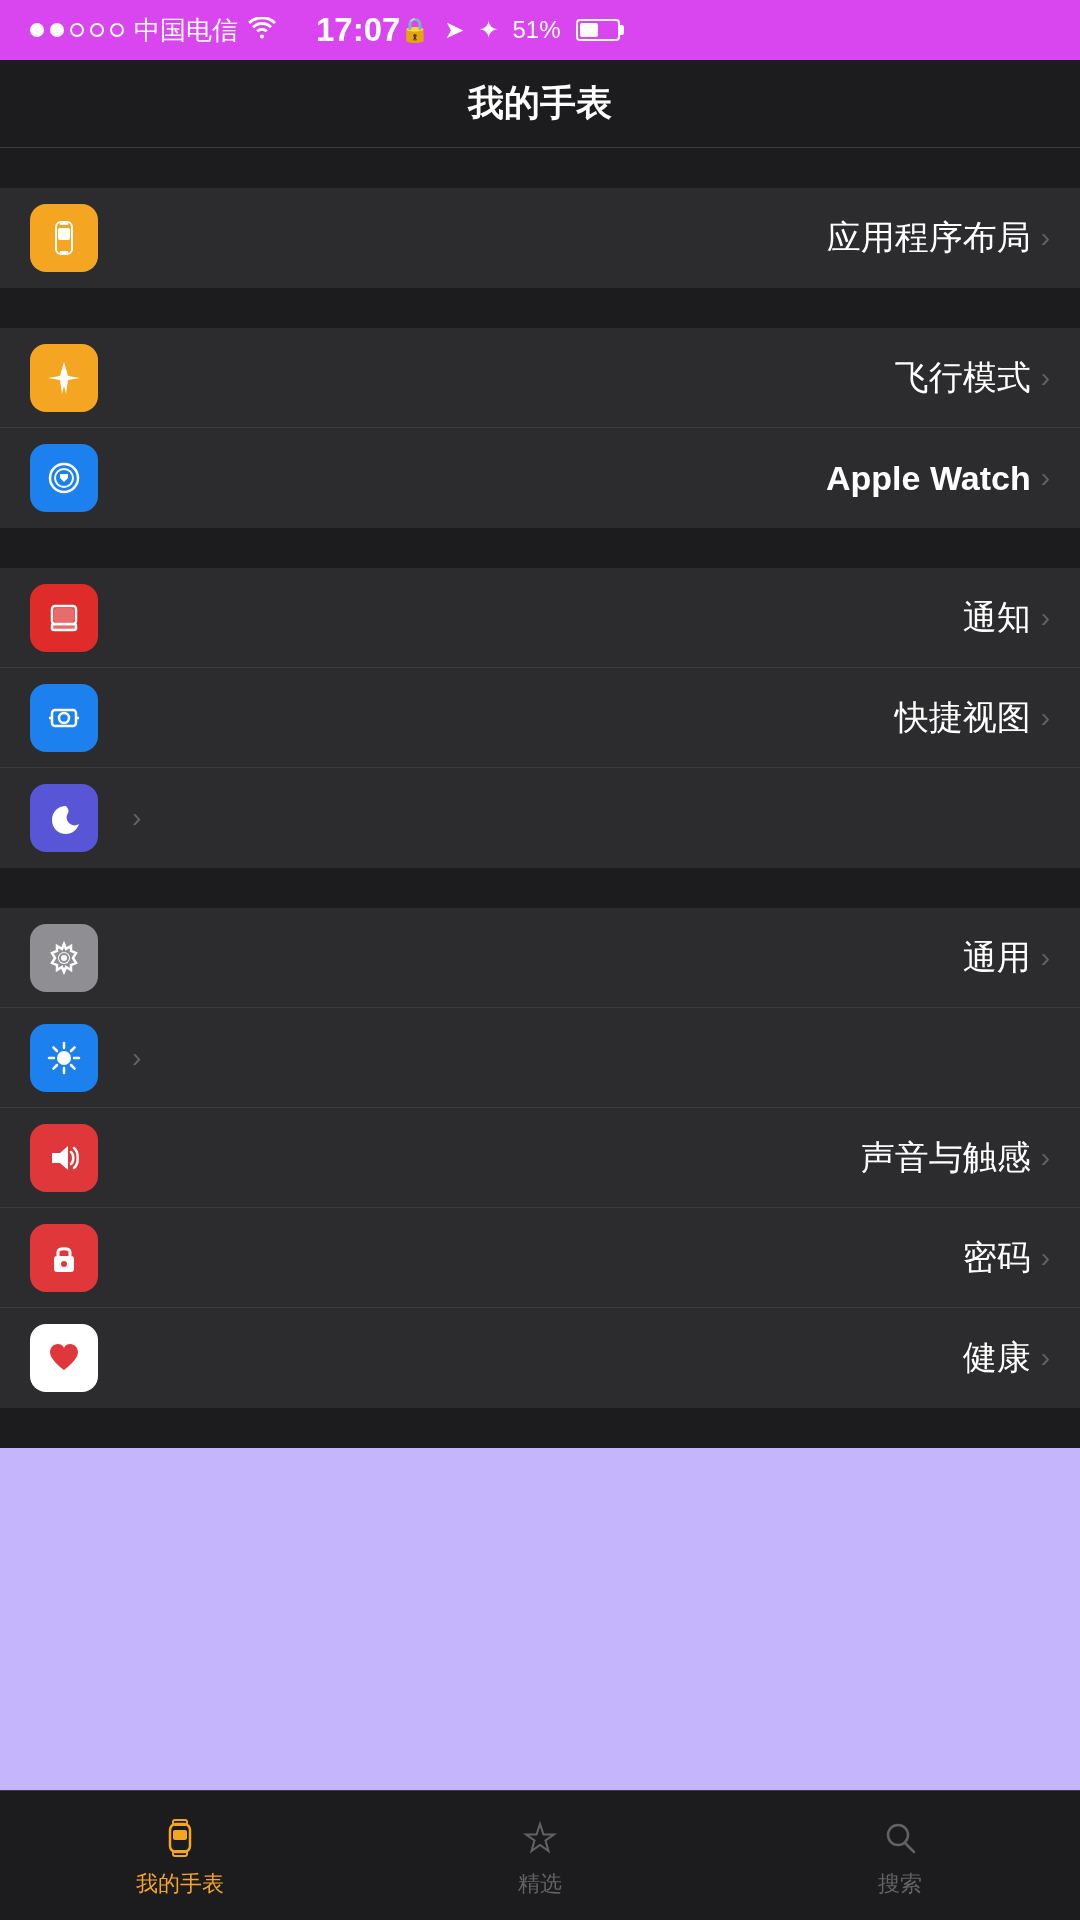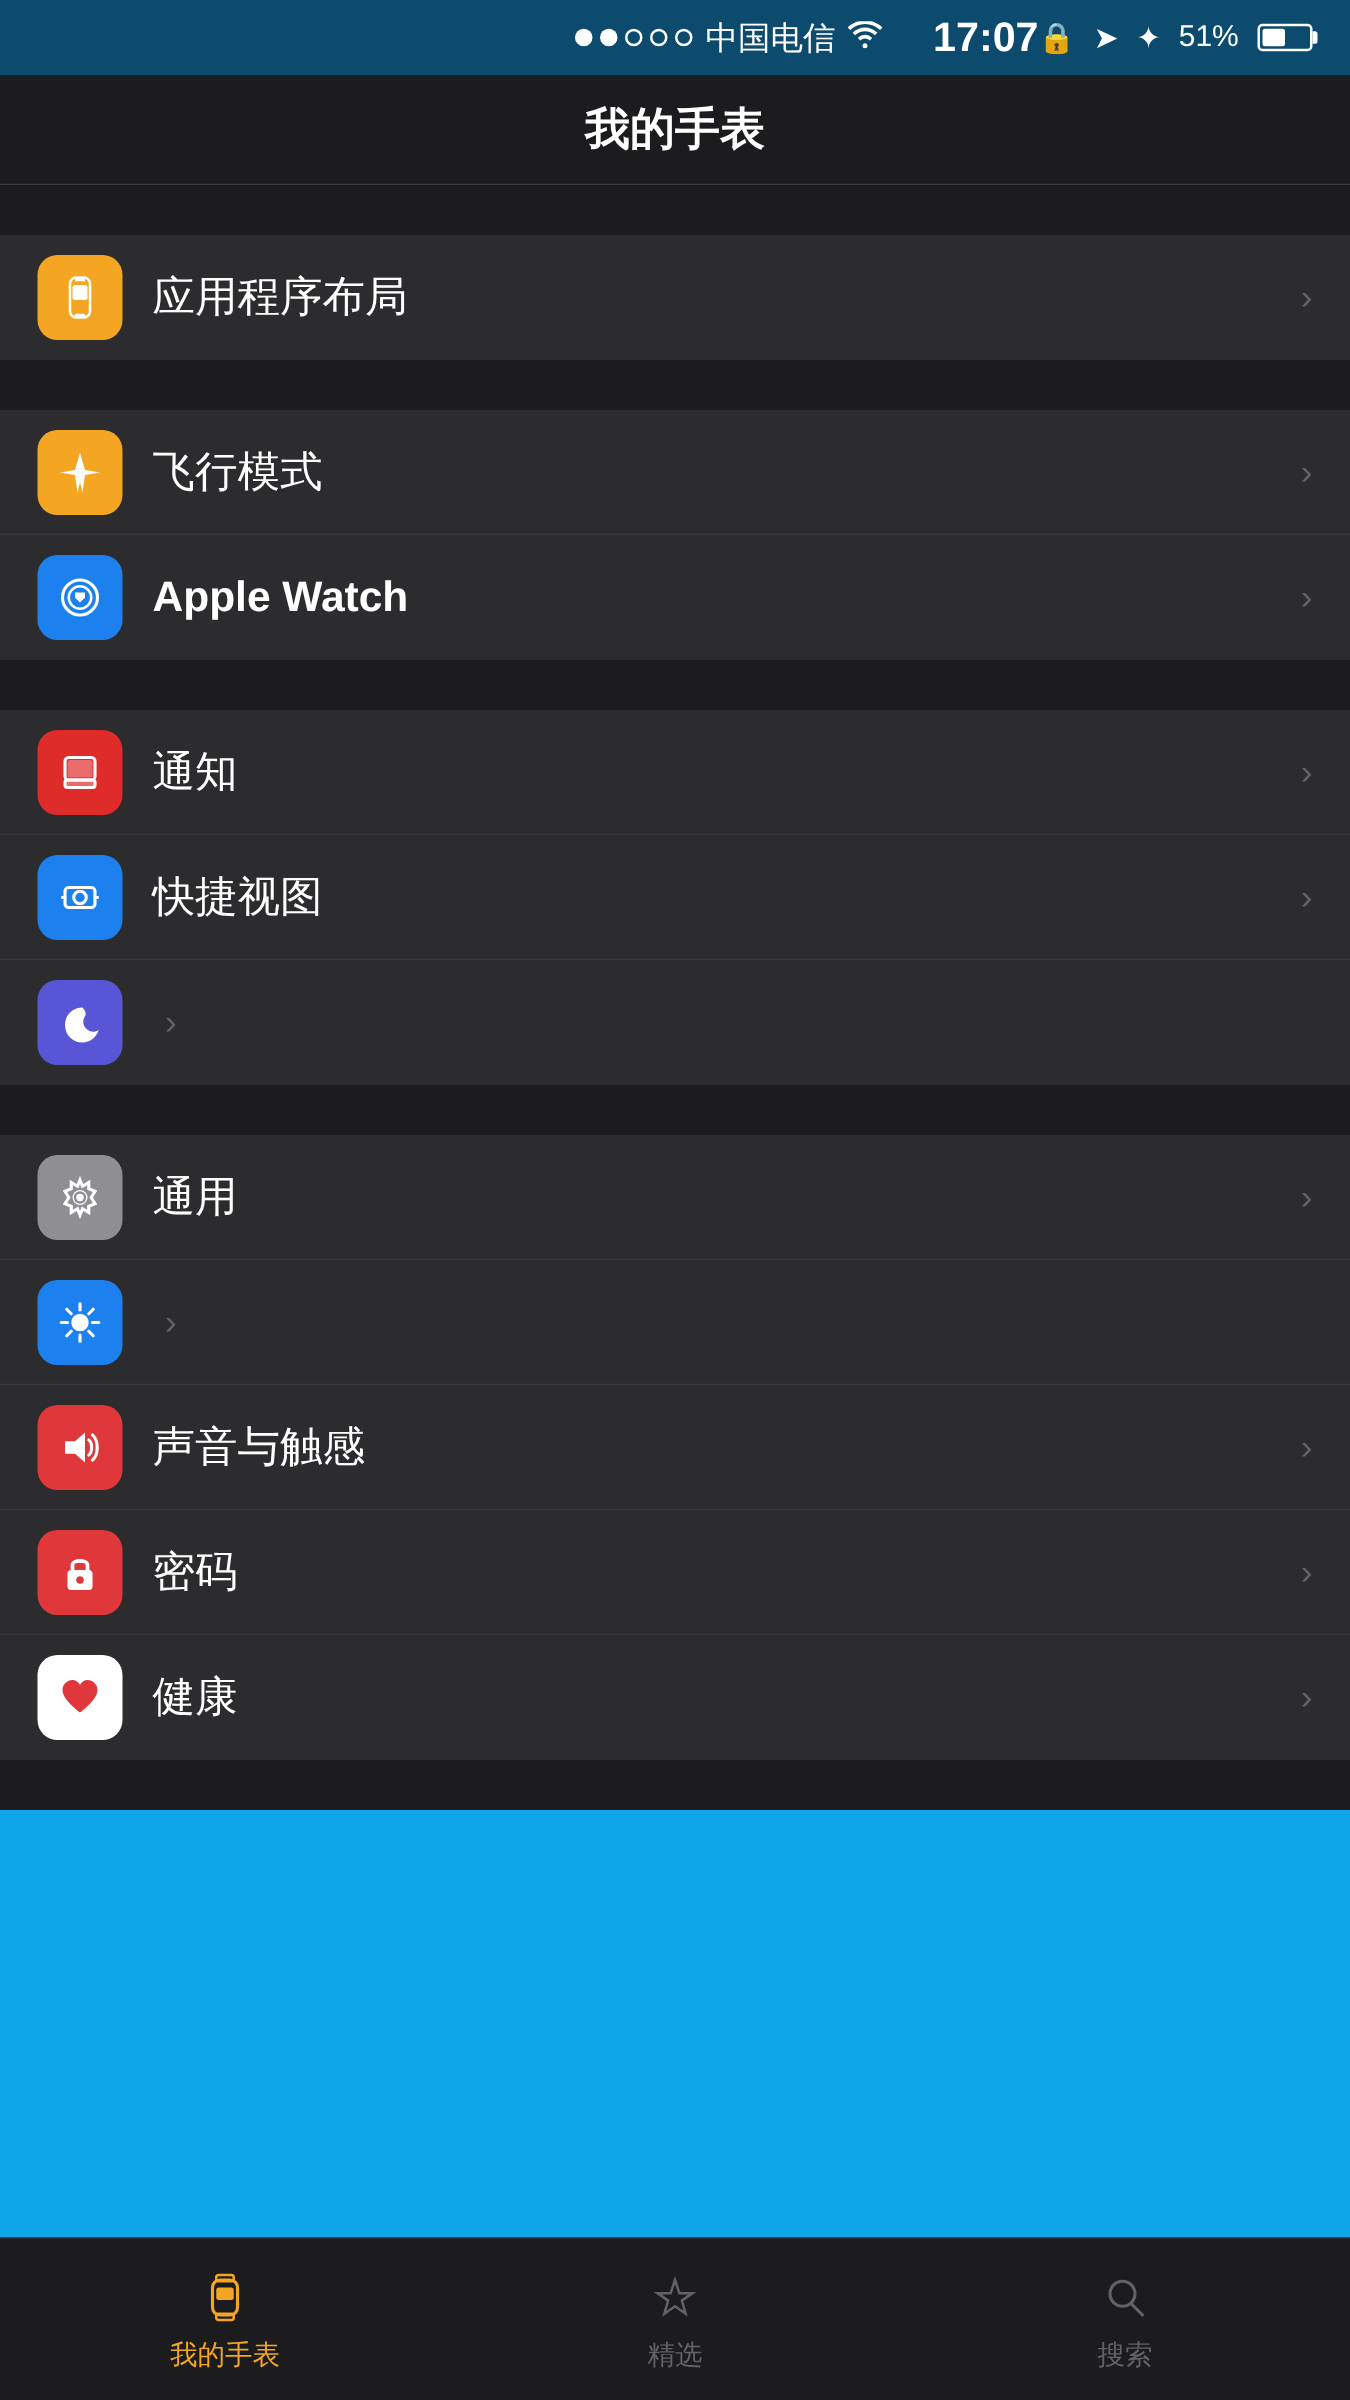--- a/index.html
+++ b/index.html
@@ -10,24 +10,24 @@
       width: 1080px;
       min-height: 1920px;
       color: #ffffff;
       display: flex;
       flex-direction: column;
     }
 
     
     .status-bar {
       height: 60px;
-      background: #0c4a6e;
-      display: flex;
-      align-items: center;
-      justify-content: flex-end;
+      background: #d946ef;
+      display: flex;
+      align-items: center;
+      justify-content: flex-start;
       padding: 0 30px;
       flex-shrink: 0;
     }
     .status-left {
       display: flex;
       align-items: center;
       gap: 10px;
       font-size: 26px;
       font-weight: 500;
     }
@@ -106,21 +106,22 @@
     .nav-title-text {
       font-size: 36px;
       font-weight: 600;
       color: #ffffff;
     }
 
     
     .content {
       flex: 1;
       overflow-y: auto;
-      background: #0ea5e9;
+      background: #c4b5fd;
+      text-align: right;
     }
 
     .section-gap {
       height: 40px;
       background: #1c1c1e;
     }
 
     .section {
       background: #2c2c2e;
     }

